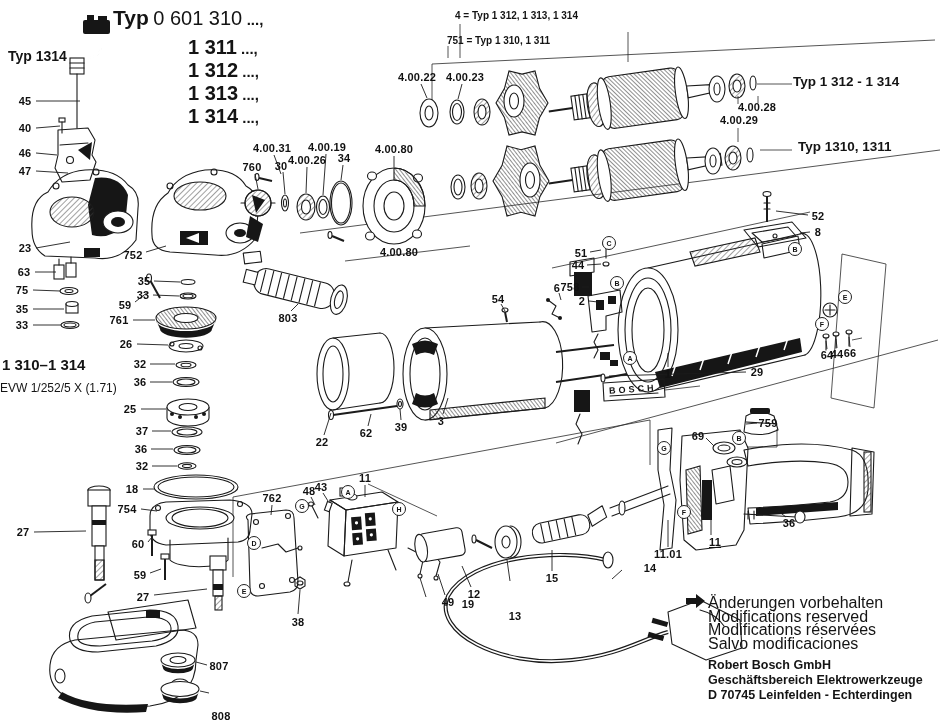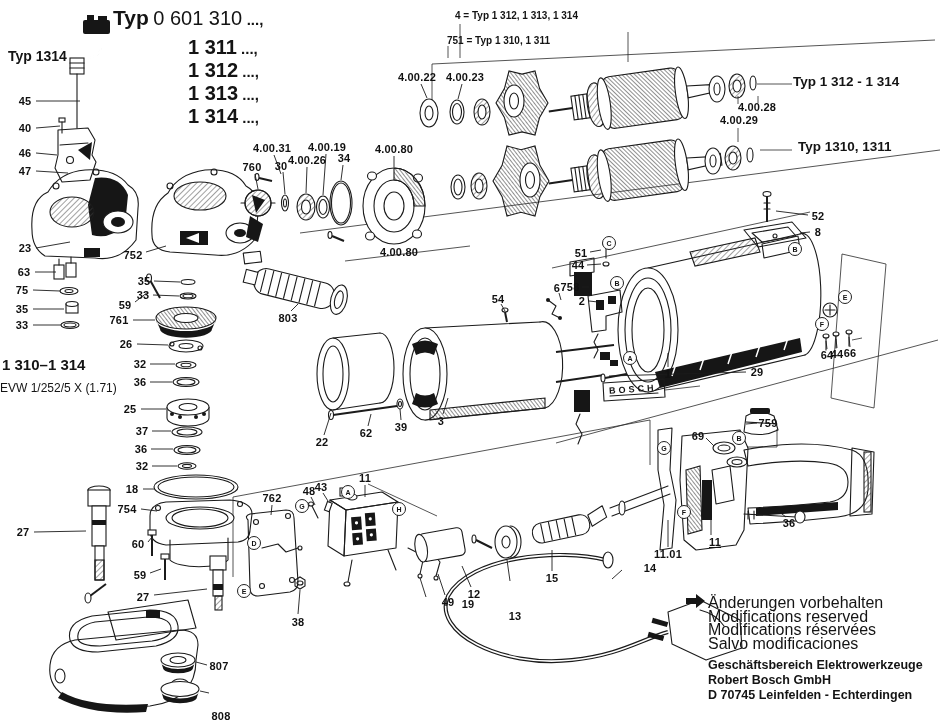--- a/index.html
+++ b/index.html
@@ -637,22 +637,22 @@
 
 <div class="bosch">BOSCH</div>
 
 <div class="footer-notices" id="footer-notices">
       <div>Änderungen vorbehalten</div>
       <div>Modifications reserved</div>
       <div>Modifications réservées</div>
       <div>Salvo modificaciones</div>
     </div>
 <div class="footer-company" id="footer-company" actable="false">
+      <div>Robert Bosch GmbH</div>
       <div>Geschäftsbereich Elektrowerkzeuge</div>
-      <div>Robert Bosch GmbH</div>
       <div>D 70745 Leinfelden - Echterdingen</div>
     </div>
 
 <div id="labels-layer">
       <div class="plabel" style="left: 25px; top: 101px;">45</div>
       <div class="plabel" style="left: 25px; top: 128px;">40</div>
       <div class="plabel" style="left: 25px; top: 153px;">46</div>
       <div class="plabel" style="left: 25px; top: 171px;">47</div>
       <div class="plabel" style="left: 25px; top: 248px;">23</div>
       <div class="plabel" style="left: 24px; top: 272px;">63</div>

